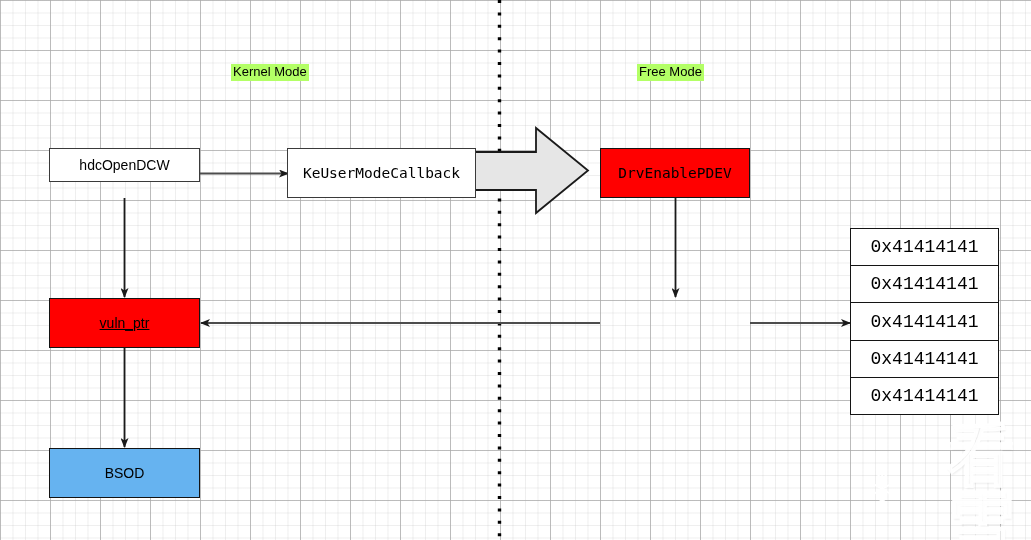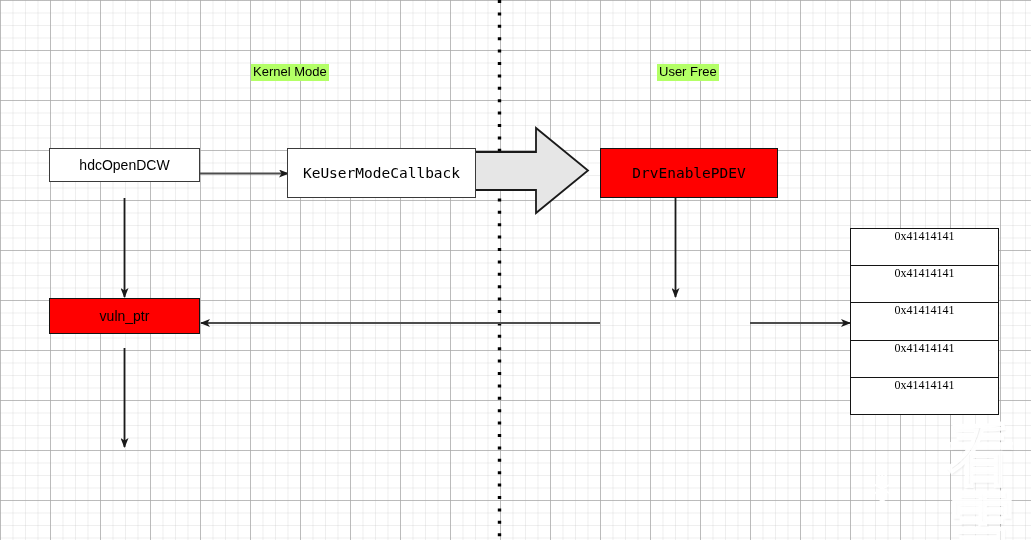--- a/index.html
+++ b/index.html
@@ -42,32 +42,32 @@
   .mono { font-family: "DejaVu Sans Mono", "Liberation Mono", monospace; font-size: 14.5px; }
 
   .mode-label {
     position: absolute;
     font-size: 13px;
     color: #000000;
     background: #B3FF66;
     padding: 1px 2px;
     line-height: 1.15;
     white-space: nowrap;
-    margin-left: 20px;
   }
 
   .stack-cell {
     position: absolute;
     box-sizing: border-box;
     display: flex;
+    align-items: center;
     justify-content: center;
     background: #ffffff;
     border: 1.6px solid #141414;
-    font-family: Liberation Serif, serif;
-    font-size: 12px;
+    font-family: Liberation Mono, monospace;
+    font-size: 18px;
     color: #000000;
     white-space: nowrap;
   }
 
   svg.overlay {
     position: absolute;
     left: 0; top: 0;
     width: 1031px;
     height: 540px;
     pointer-events: none;
@@ -96,21 +96,21 @@
     margin-left: 41px;
   }
 </style>
 </head>
 <body>
 
 <div id="canvas">
 
   <div class="mode-label" style="left:231px; top:64px;">Kernel Mode</div>
 
-  <div class="mode-label" style="left:637px; top:64px;">User Free</div>
+  <div class="mode-label" style="left:637px; top:64px;">Free Mode</div>
 
   <svg class="overlay" viewBox="0 0 1031 540">
     <defs>
       <marker id="ah" markerWidth="10" markerHeight="8" refX="9" refY="4" orient="auto" markerUnits="userSpaceOnUse">
         <path d="M0,0 L10,4 L0,8 L2.6,4 Z" fill="#1a1a1a"></path>
       </marker>
     </defs>
 
     <line x1="499.5" y1="0" x2="499.5" y2="540" stroke="#000000" stroke-width="3.4" stroke-dasharray="3 9.4" stroke-linecap="butt"></line>
 
@@ -130,29 +130,32 @@
   </svg>
 
   <div class="node white" style="left:49px; top:148px; width:151px; height:34px;">
     <span>hdcOpenDCW</span>
   </div>
 
   <div class="node white mono" style="left:287px; top:148px; width:189px; height:50px;">
     <span>KeUserModeCallback</span>
   </div>
 
-  <div class="node red mono" style="left:600px; top:148px; width:178px; height:50px;">
+  <div class="node red mono" style="left:600px; top:148px; width:150px; height:50px;">
     <span>DrvEnablePDEV</span>
   </div>
 
-  <div class="node red" style="left:49px; top:298px; width:151px; height:36px;">
+  <div class="node red" style="left:49px; top:298px; width:151px; height:50px;text-decoration:underline;">
     <span>vuln_ptr</span>
   </div>
 
 
+  <div class="node blue" style="left:49px; top:448px; width:151px; height:50px;">
+    <span>BSOD</span>
+  </div>
 
   <div class="stack-cell" style="left:850px; top:228px; width:149px; height:38px;">
     <span>0x41414141</span>
   </div>
   <div class="stack-cell" style="left:850px; top:265px; width:149px; height:38px;">
     <span>0x41414141</span>
   </div>
   <div class="stack-cell" style="left:850px; top:302px; width:149px; height:39px;">
     <span>0x41414141</span>
   </div>

